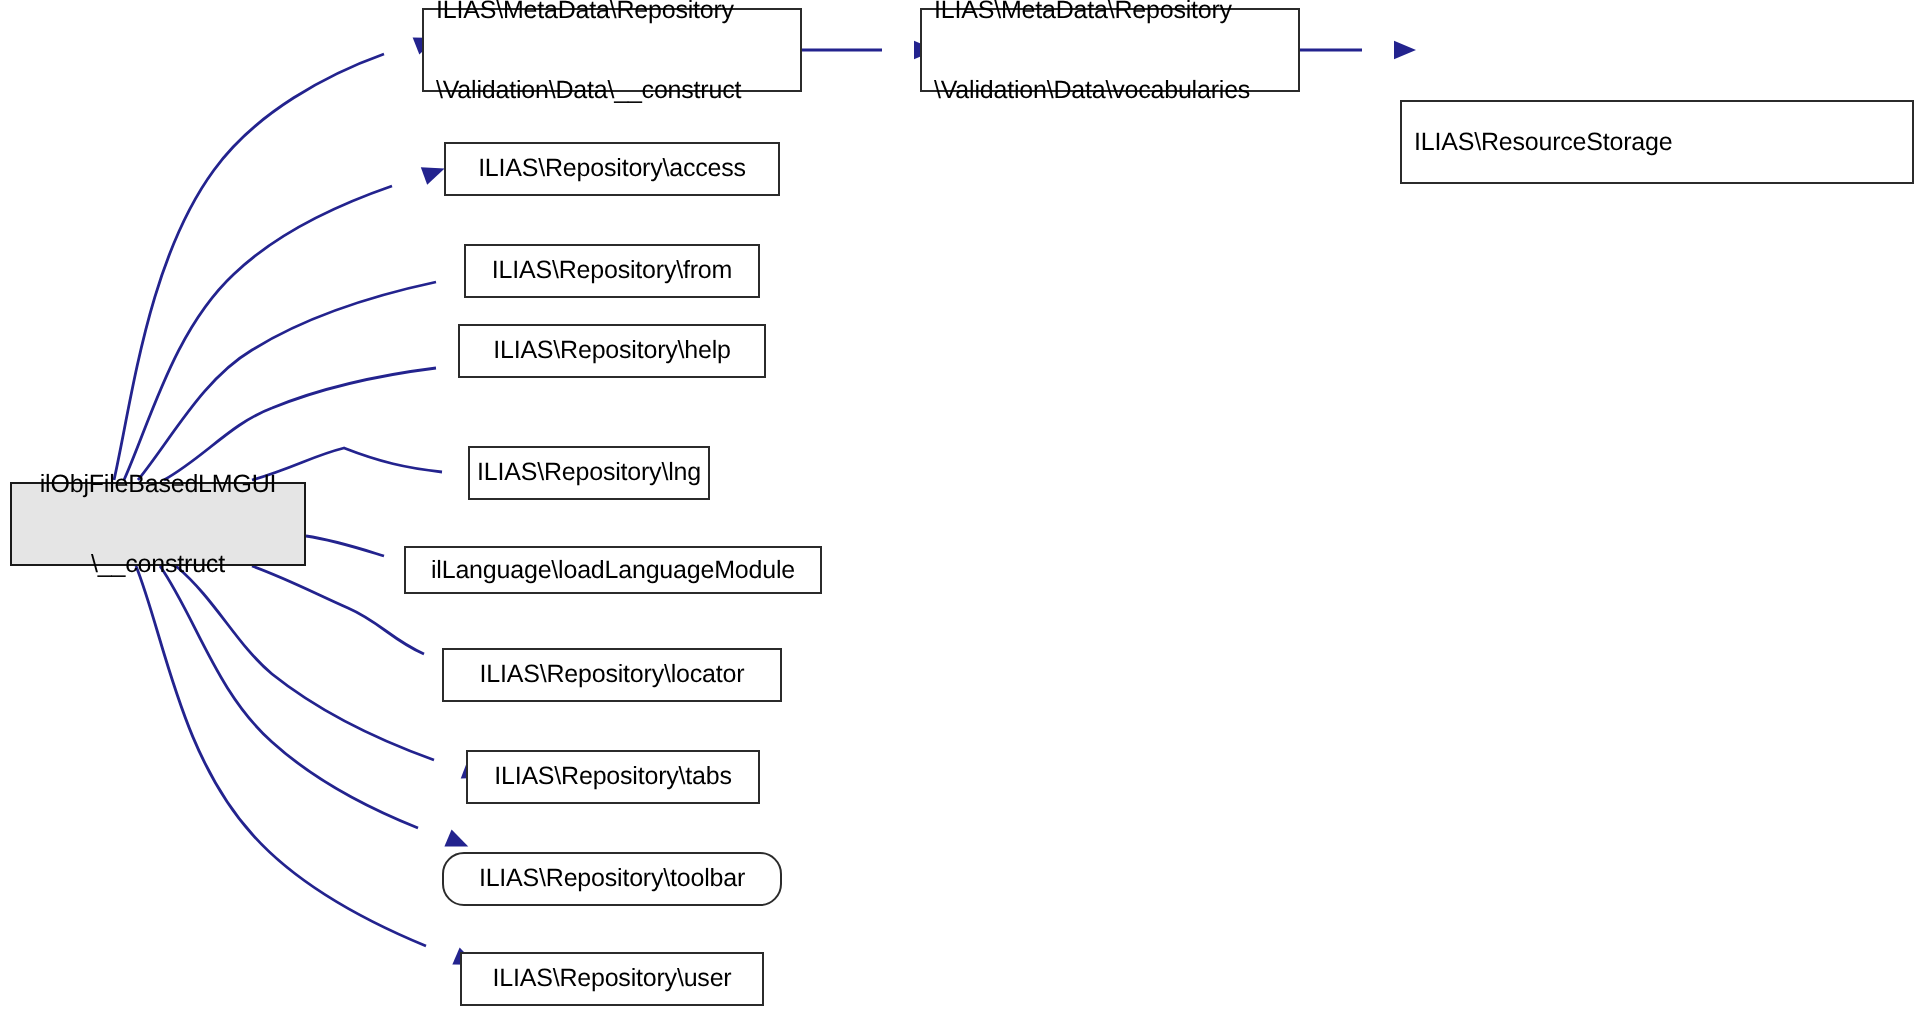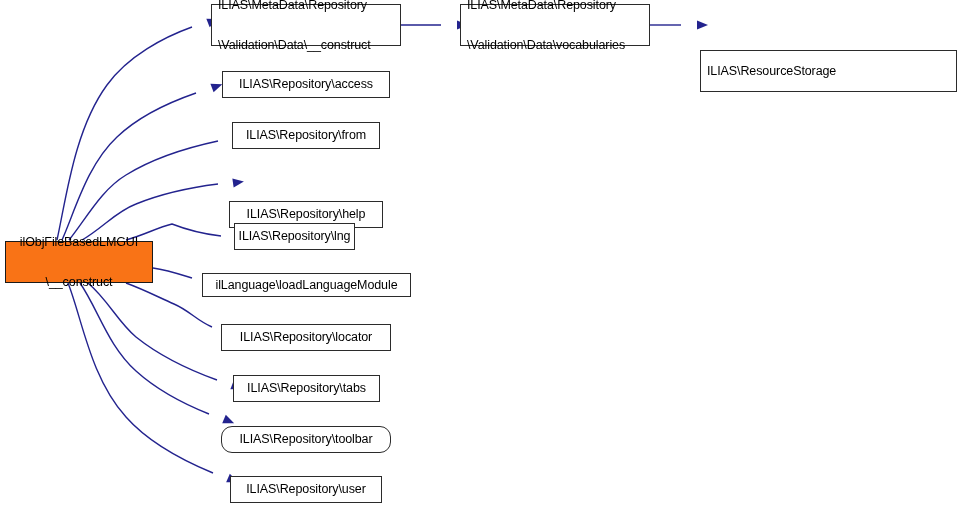--- a/index.html
+++ b/index.html
@@ -35,21 +35,21 @@
     display: flex;
     flex-direction: column;
     justify-content: center;
     align-items: center;
     text-align: center;
     white-space: pre;
     letter-spacing: -0.1px;
     gap: 26px;
   }
   .node.root {
-    background: #f97316;
+    background: #e5e5e5;
     border: 1px solid #1a1a1a;
   }
   .node.leftalign {
     align-items: flex-start;
     text-align: left;
     padding-left: 6px;
   }
   .node .line {
     display: block;
   }
@@ -84,21 +84,21 @@
       <path d="M 650,25 L 681,25" fill="none" stroke="#23238e" stroke-width="1.4"></path>
       <polygon points="0,-4.6 11,0 0,4.6" fill="#23238e" transform="translate(697,25) rotate(0)"></polygon>
     </svg>
   <div id="node-layer">
       <div class="node root" style="left: 5px; top: 241px; width: 148px; height: 42px;"><span class="line">ilObjFileBasedLMGUI</span><span class="line">\__construct</span></div>
       <div class="node leftalign" style="left: 211px; top: 4px; width: 190px; height: 42px;"><span class="line">ILIAS\MetaData\Repository</span><span class="line">\Validation\Data\__construct</span></div>
       <div class="node leftalign" style="left: 460px; top: 4px; width: 190px; height: 42px;"><span class="line">ILIAS\MetaData\Repository</span><span class="line">\Validation\Data\vocabularies</span></div>
       <div class="node leftalign" style="left: 700px; top: 4px; width: 257px; height: 42px; margin-top: 46px;"><span class="line">ILIAS\ResourceStorage</span></div>
       <div class="node" style="left: 222px; top: 71px; width: 168px; height: 27px;"><span class="line">ILIAS\Repository\access</span></div>
       <div class="node" style="left: 232px; top: 122px; width: 148px; height: 27px;"><span class="line">ILIAS\Repository\from</span></div>
-      <div class="node" style="left: 229px; top: 162px; width: 154px; height: 27px; margin-top: 39px;"><span class="line">ILIAS\Repository\help</span></div>
+      <div class="node" style="left: 229px; top: 162px; width: 154px; height: 27px;"><span class="line">ILIAS\Repository\help</span></div>
       <div class="node" style="left: 234px; top: 223px; width: 121px; height: 27px;"><span class="line">ILIAS\Repository\lng</span></div>
       <div class="node" style="left: 202px; top: 273px; width: 209px; height: 24px;"><span class="line">ilLanguage\loadLanguageModule</span></div>
       <div class="node" style="left: 221px; top: 324px; width: 170px; height: 27px;"><span class="line">ILIAS\Repository\locator</span></div>
       <div class="node" style="left: 233px; top: 375px; width: 147px; height: 27px;"><span class="line">ILIAS\Repository\tabs</span></div>
       <div class="node" style="left: 221px; top: 426px; width: 170px; height: 27px; border-radius: 11px;"><span class="line">ILIAS\Repository\toolbar</span></div>
       <div class="node" style="left: 230px; top: 476px; width: 152px; height: 27px;"><span class="line">ILIAS\Repository\user</span></div>
     </div>
 </div>
 
 </body></html>

